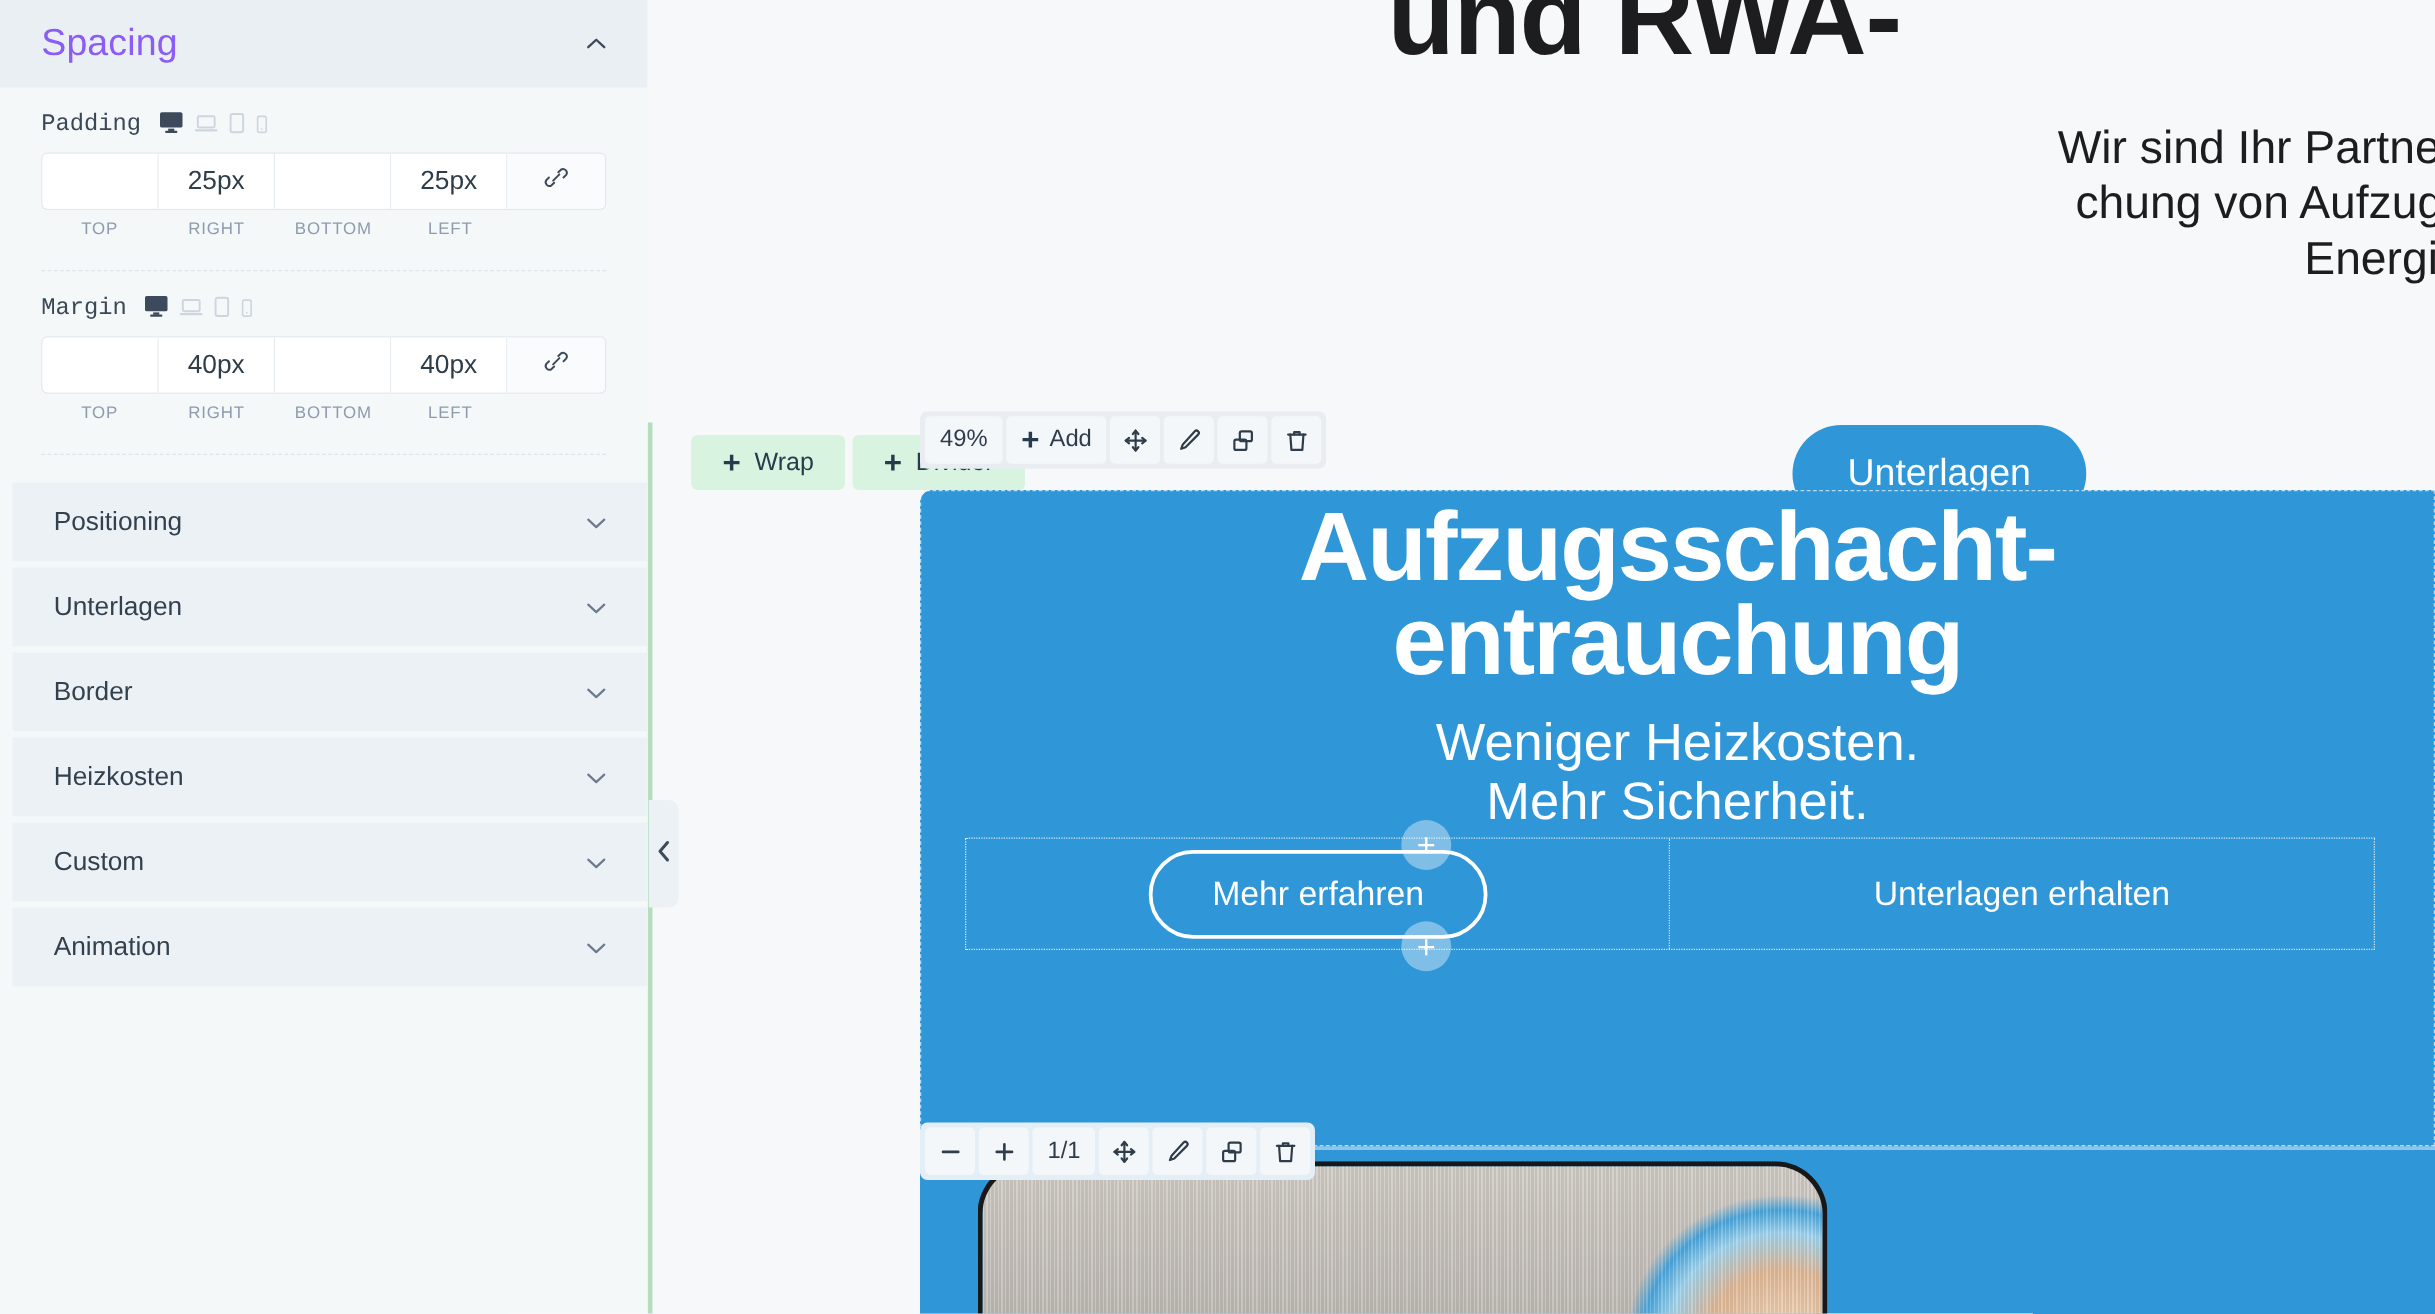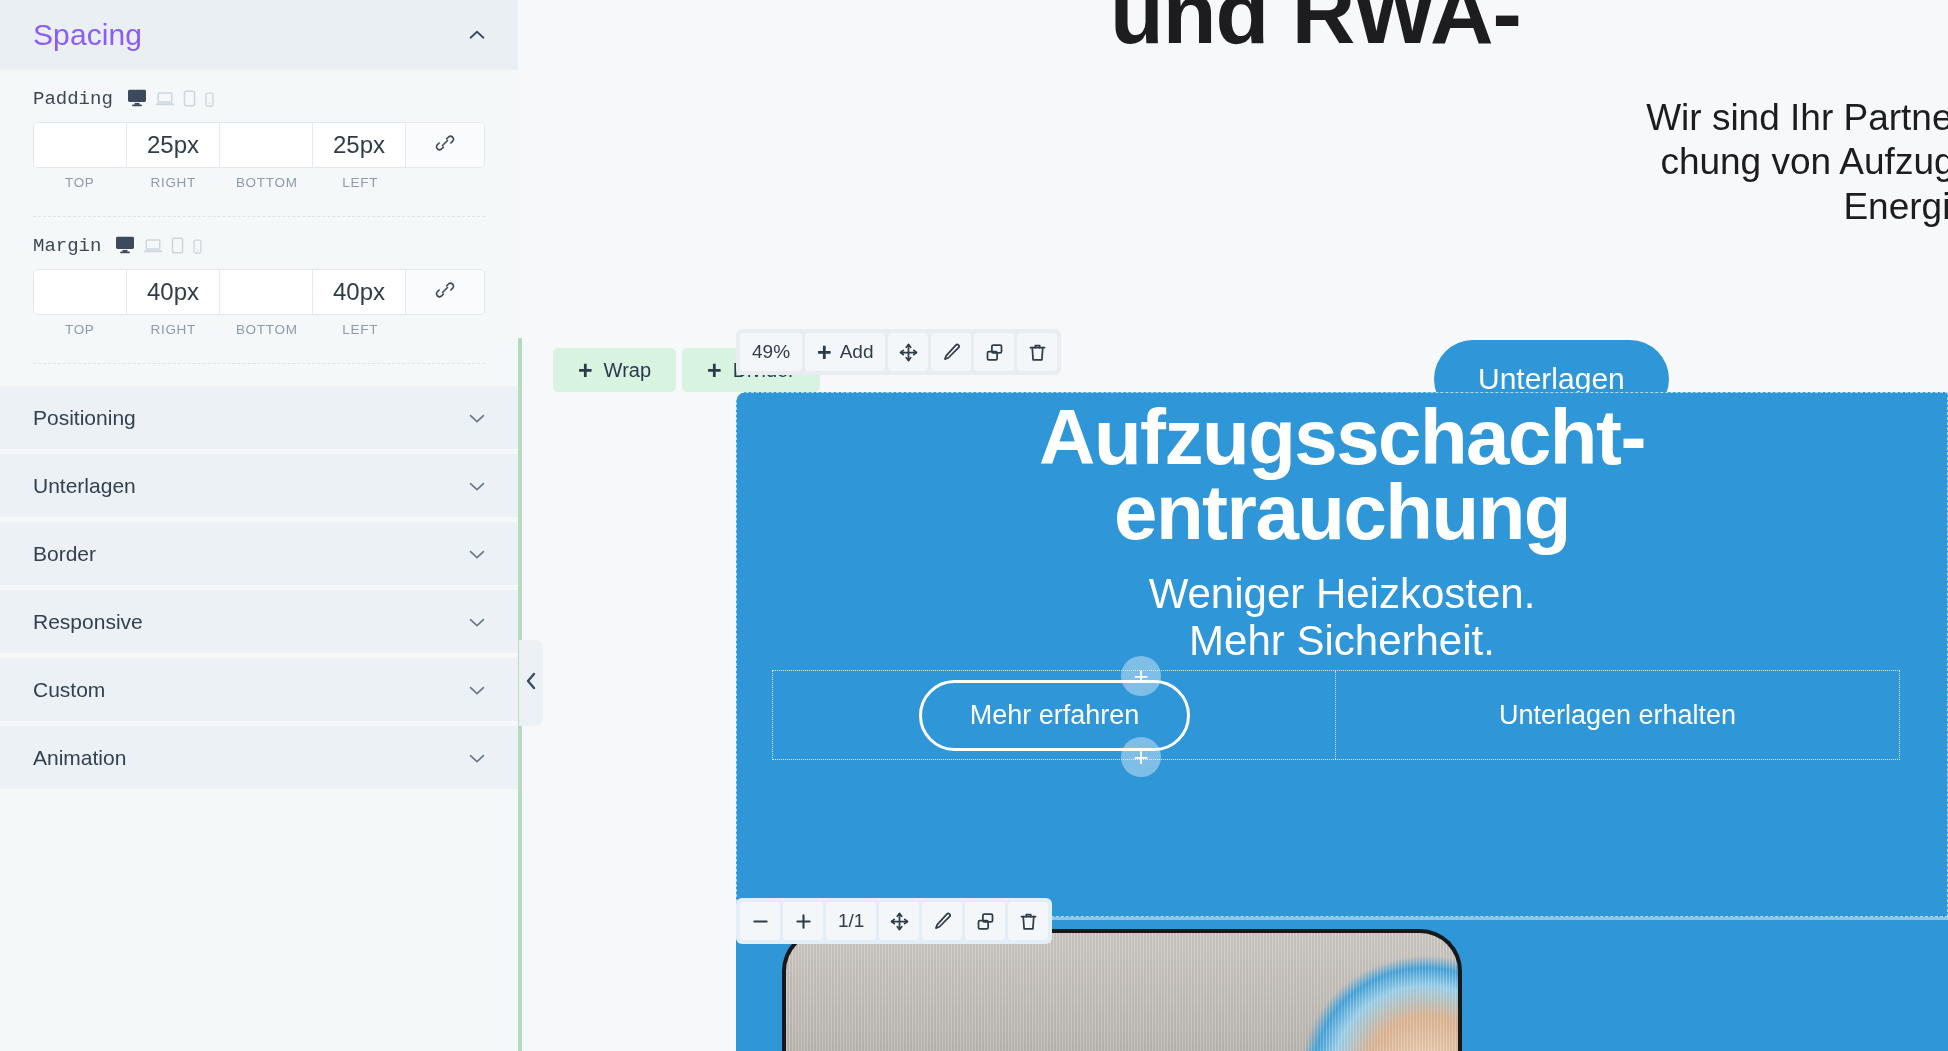--- a/index.html
+++ b/index.html
@@ -48,21 +48,21 @@
     border-radius: 5px;
     overflow: hidden;
     background: #fff;
     height: 46px;
     width: 452px;
   }
   .dim-cell {
     flex: 1 1 0;
     border-right: 1px solid #e6ebf0;
     display: flex; align-items: center; justify-content: center;
-    font-size: 24px; color: #2f3c4a;
+    font-size: 21px; color: #2f3c4a;
     background: #fff;
     min-width: 0;
   }
   .dim-link {
     width: 78px; flex: 0 0 78px;
     border-right: none;
     background: #fafbfc;
     display: flex; align-items: center; justify-content: center;
   }
   .dim-labels {
@@ -81,20 +81,21 @@
   }
 
   .accordion { margin-top: 22px; }
   .acc-item {
     height: 63px;
     background: #ecf1f5;
     margin-bottom: 5px;
     display: flex; align-items: center; justify-content: space-between;
     padding: 0 30px 0 33px;
     cursor: pointer;
+    margin-left: 10px;
   }
   .acc-item .acc-label { font-size: 21px; color: #33414e; }
 
   
   #canvas {
     position: absolute; left: 518px; top: 0;
     width: 1430px; height: 1051px;
     background: #f7f8f9;
     overflow: hidden;
   }
@@ -631,21 +632,21 @@
       </div>
       <div class="acc-item">
         <span class="acc-label">Border</span>
         <span class="chev">
           <svg width="22" height="22" viewBox="0 0 24 24" fill="none" stroke="#6b7a8c" stroke-width="1.9" stroke-linecap="round" stroke-linejoin="round">
               <path d="M5 9.5 L12 16 L19 9.5"></path>
             </svg>
         </span>
       </div>
       <div class="acc-item">
-        <span class="acc-label">Responsive</span>
+        <span class="acc-label">Heizkosten</span>
         <span class="chev">
           <svg width="22" height="22" viewBox="0 0 24 24" fill="none" stroke="#6b7a8c" stroke-width="1.9" stroke-linecap="round" stroke-linejoin="round">
               <path d="M5 9.5 L12 16 L19 9.5"></path>
             </svg>
         </span>
       </div>
       <div class="acc-item">
         <span class="acc-label">Custom</span>
         <span class="chev">
           <svg width="22" height="22" viewBox="0 0 24 24" fill="none" stroke="#6b7a8c" stroke-width="1.9" stroke-linecap="round" stroke-linejoin="round">

